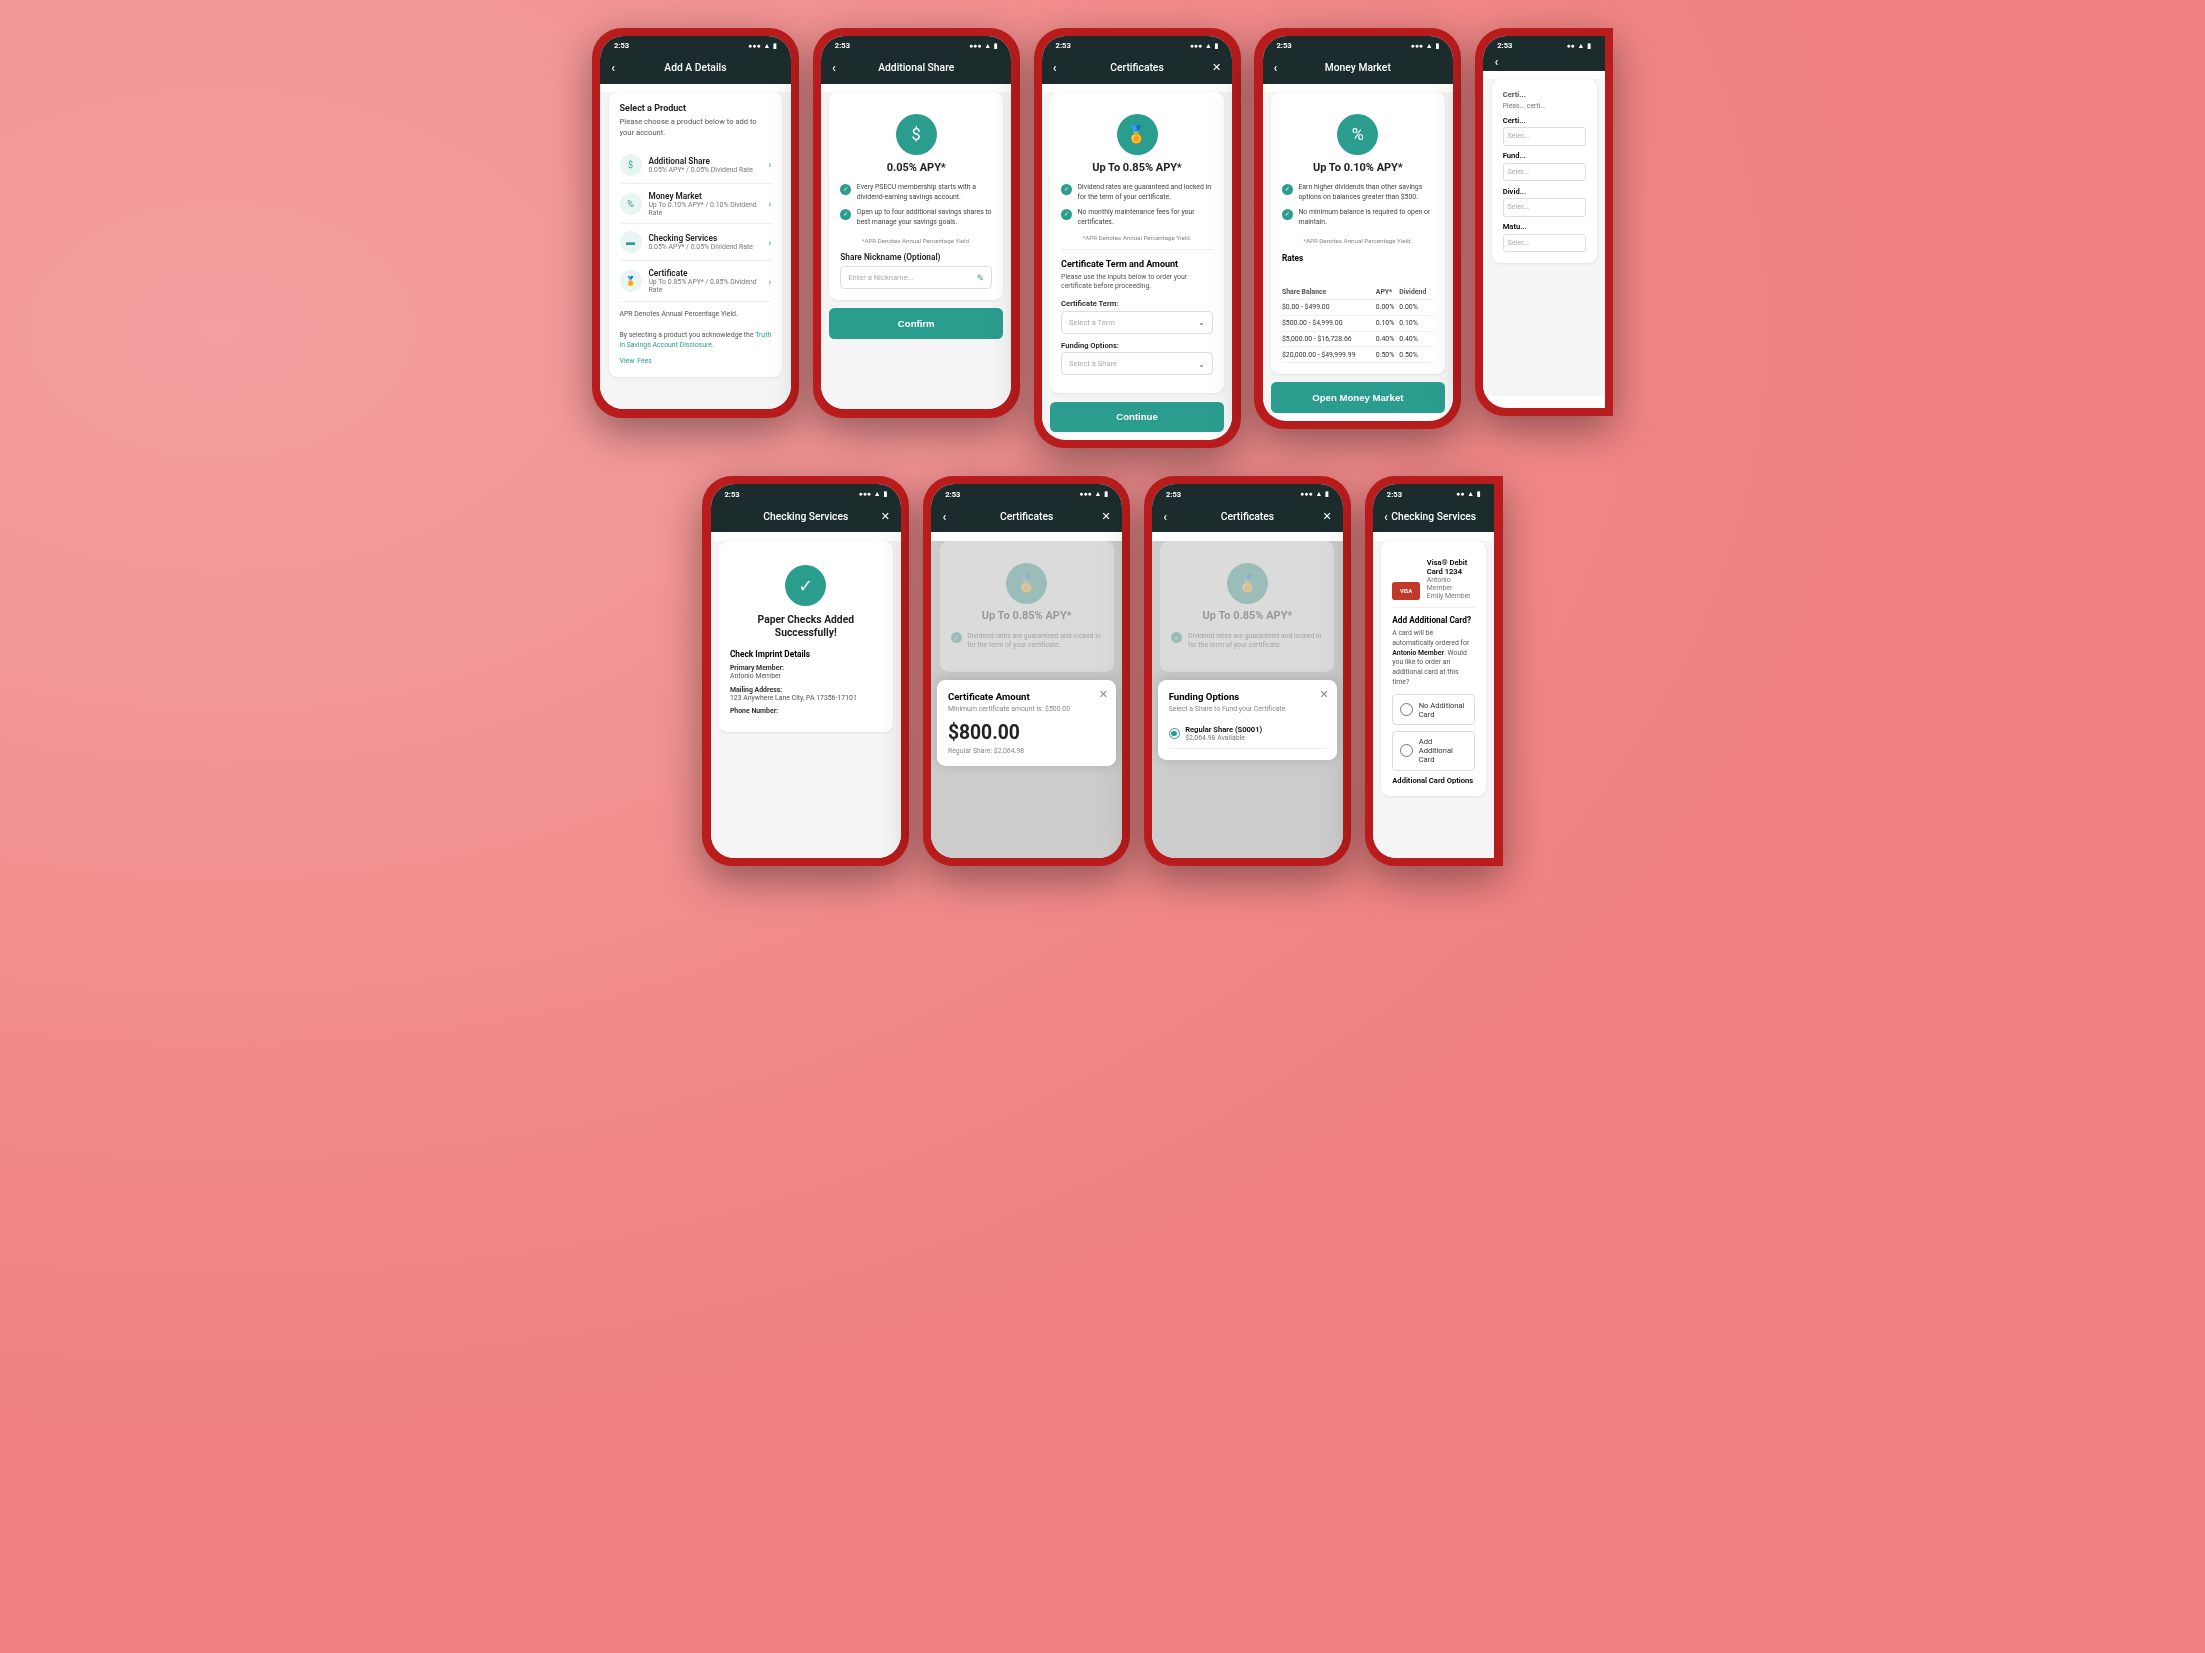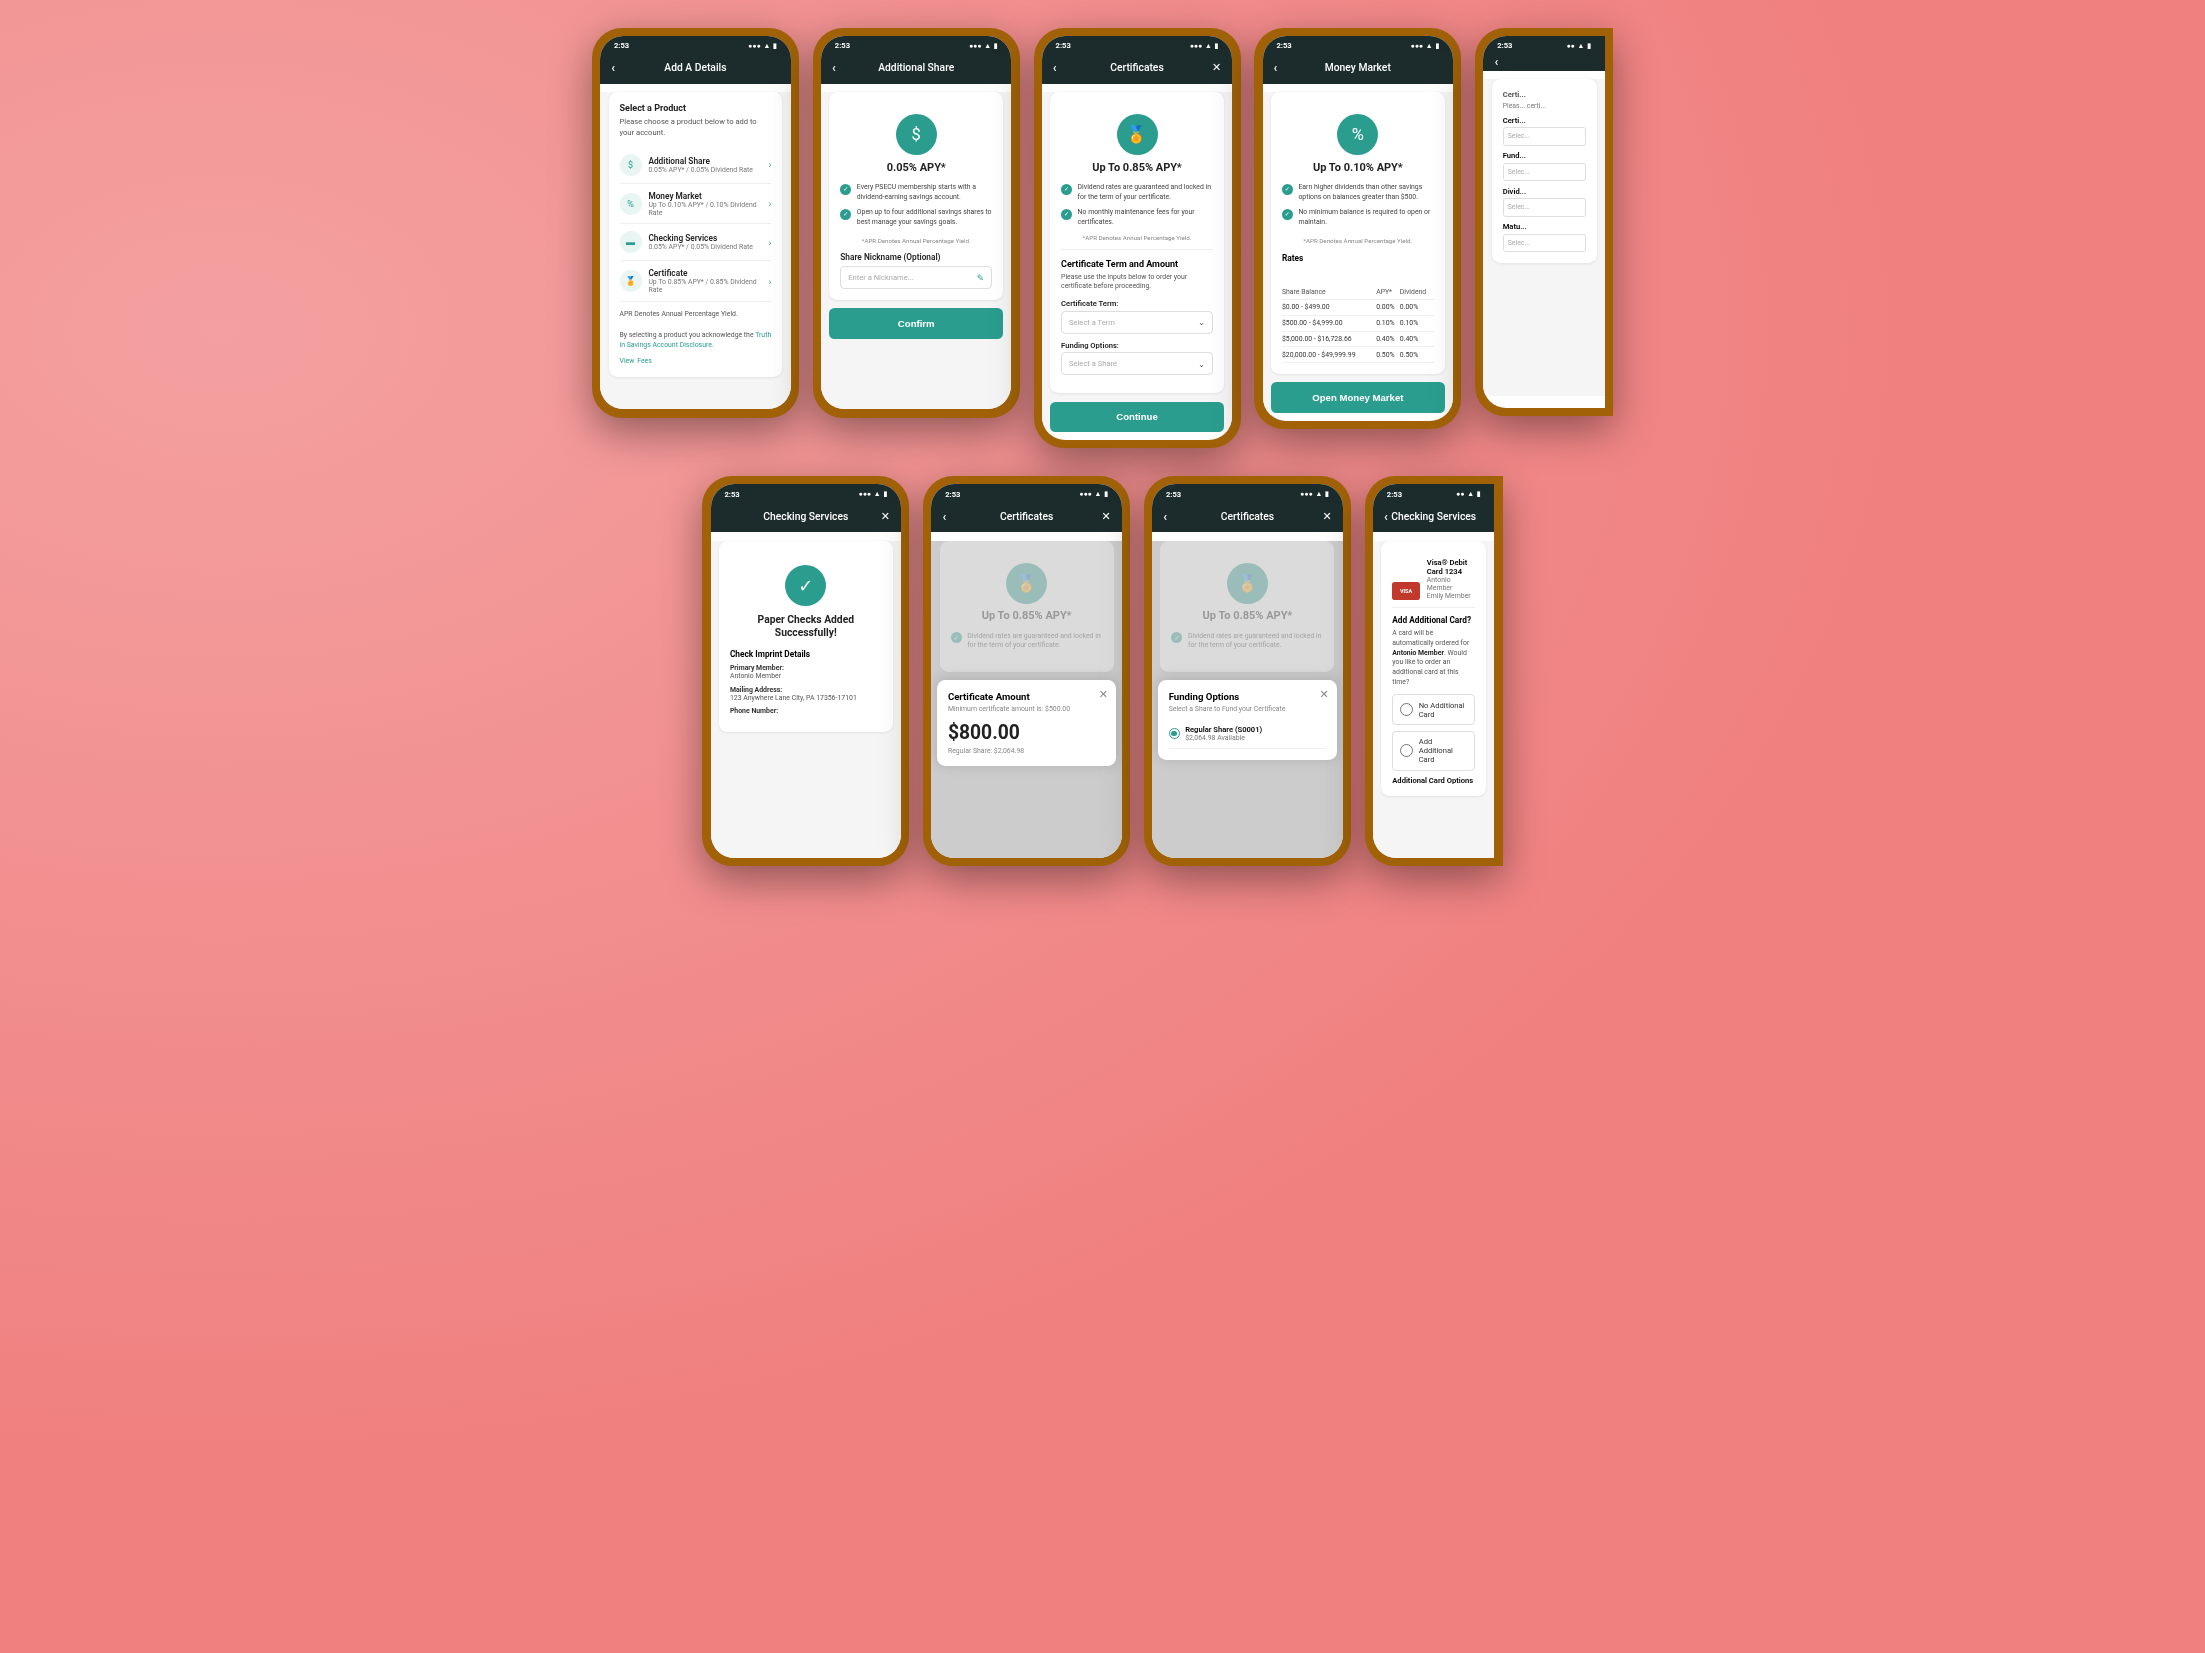--- a/index.html
+++ b/index.html
@@ -13,21 +13,21 @@
 
     .screens-row {
       display: flex;
       gap: 13.8px;
       justify-content: center;
       margin-bottom: 27.6px;
       align-items: flex-start;
     }
 
     .phone-frame {
-      background: #a16207;
+      background: #b91c1c;
       border-radius: 30px;
       padding: 8.3px;
       width: 207px;
       box-shadow: 0 13.8px 41px rgba(0,0,0,0.4);
       flex-shrink: 0;
     }
 
     .phone-frame.partial-right {
       width: 138px;
       border-radius: 30px 0 0 30px;
@@ -237,21 +237,21 @@
       padding: 5.5px 6.9px;
       font-size: 7.6px;
       color: #aaa;
     }
     .form-select .chevron { margin-left: auto; color: #555; font-size: 8.3px; }
 
     
     .rates-section { margin-top: 8.3px; }
     .rates-title { font-size: 8.3px; font-weight: 700; margin-bottom: 22px; }
     .rates-table { width: 100%; font-size: 6.9px; border-collapse: collapse; }
-    .rates-table th { text-align: left; color: #555; font-weight: 400; padding: 2.8px 0; border-bottom: 0.7px solid #eee; }
+    .rates-table th { text-align: left; color: #555; font-weight: 700; padding: 2.8px 0; border-bottom: 0.7px solid #eee; }
     .rates-table td { padding: 3.4px 0; border-bottom: 0.7px solid #f0f0f0; color: #333; }
 
     
     .bottom-row {
       display: flex;
       gap: 13.8px;
       justify-content: center;
       align-items: flex-start;
     }
 

